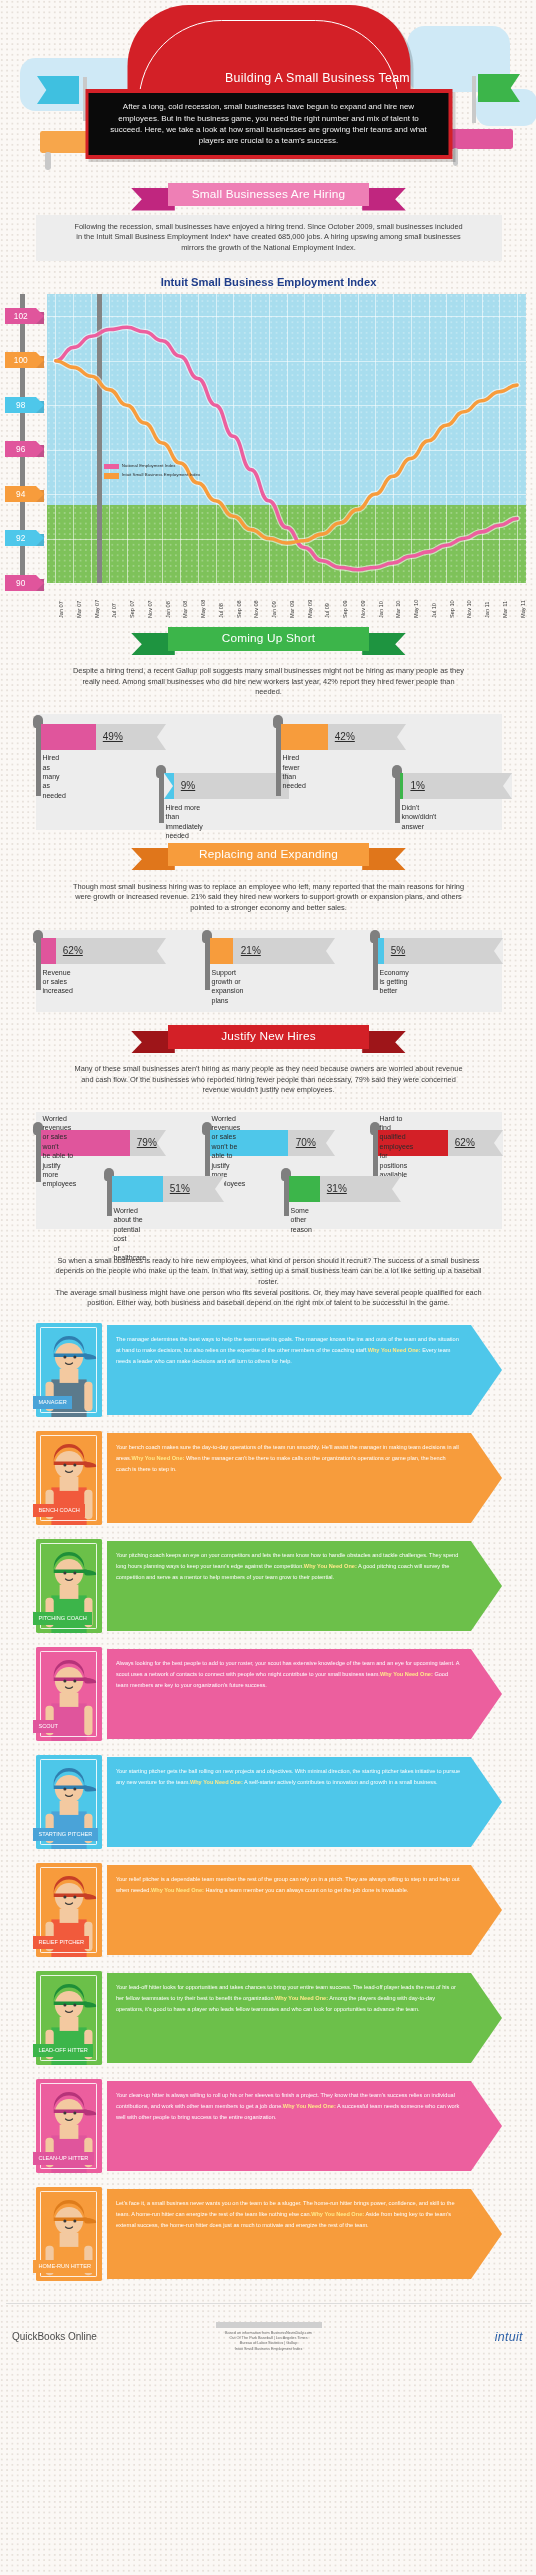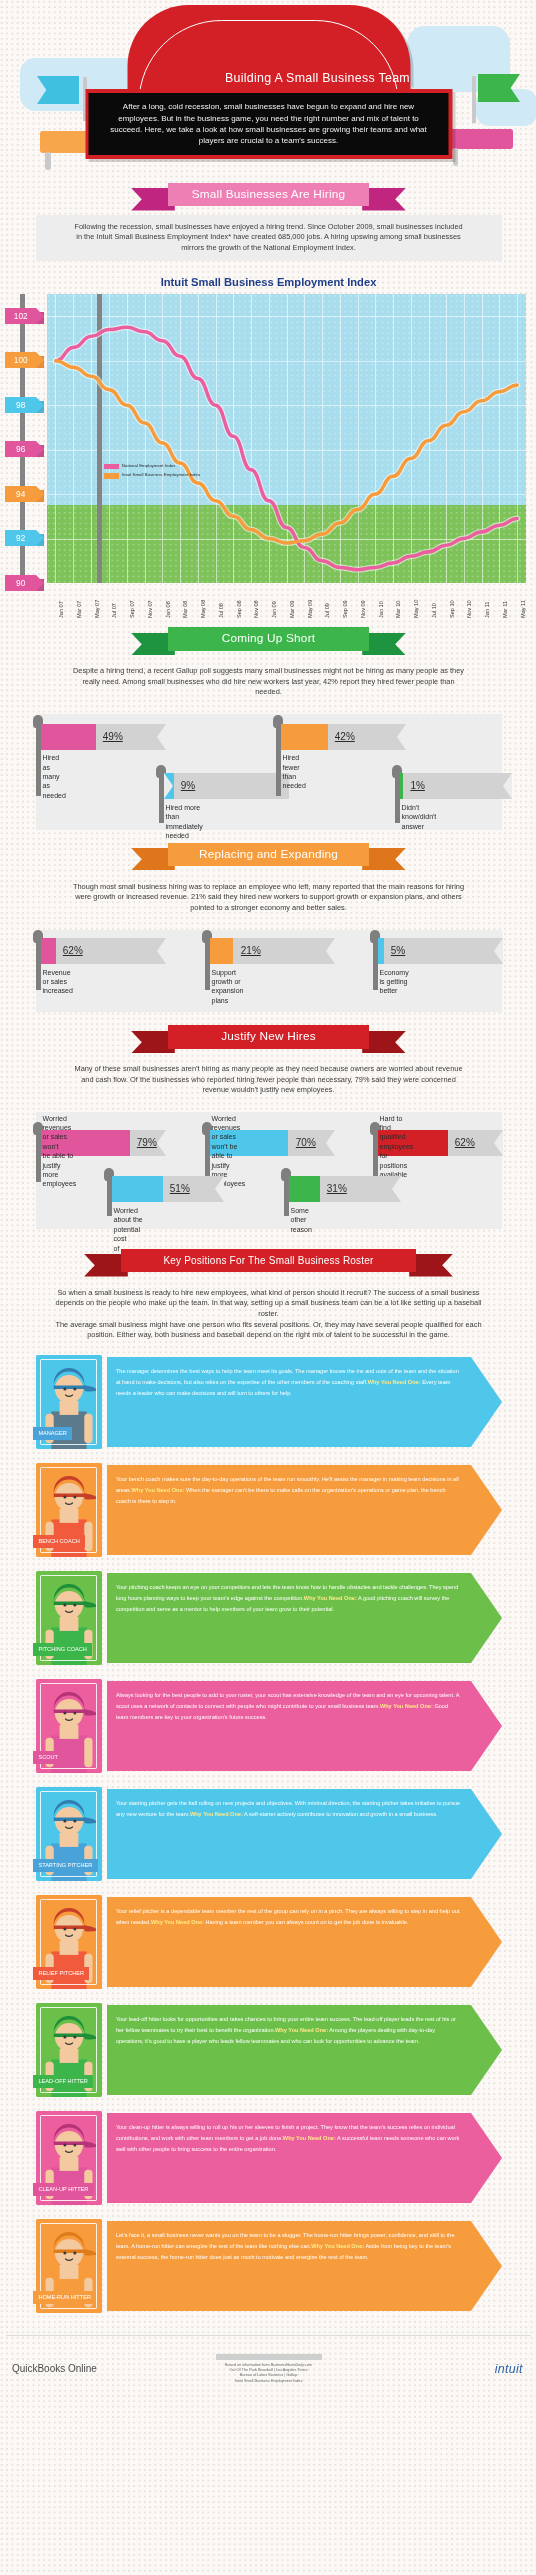--- a/index.html
+++ b/index.html
@@ -552,33 +552,20 @@
             <span class="fill" style="width:31px;background:#3cb54a"></span>
             <span class="notch" style="right:0"></span>
             <span class="pct" style="left:38px">31%</span>
           </div>
           <div class="barcap" style="left: 7px; top: 29.5px; white-space: pre-line;">Some other reason</div>
         </div>
       </div>
   </div>
 
   <div class="wrap" style="margin-top:20px;">
-    <div class="ribbon" style="width:295px;">
-      <div class="tail l">
-        <svg viewBox="0 0 74 38" width="44" height="22.4">
-            <path d="M0 0 H74 V38 H0 L18 19 Z" fill="#9e1519"></path>
-          </svg>
-      </div>
-      <div class="tail r">
-        <svg viewBox="0 0 74 38" width="44" height="22.4">
-            <path d="M74 0 H0 V38 H74 L56 19 Z" fill="#9e1519"></path>
-          </svg>
-      </div>
-      <div class="plate" style="background:#d32027;font-size:10px;">Key Positions For The Small Business Roster</div>
-    </div>
     <div class="lead plain" style="white-space:pre-line;padding:7px 14px;">So when a small business is ready to hire new employees, what kind of person should it recruit? The success of a small business depends on the people who make up the team. In that way, setting up a small business team can be a lot like setting up a baseball roster.
 The average small business might have one person who fits several positions. Or, they may have several people qualified for each position. Either way, both business and baseball depend on the right mix of talent to be successful in the game.</div>
     <div id="roster-list">
         <div class="rosterblock">
           <div class="avatarbox">
             <span class="avatar-bg" style="background:#4ec7ea"></span>
             <svg class="psvg" viewBox="0 0 112 160">
               <rect x="0" y="0" width="112" height="160" fill="#4ec7ea" opacity="0.18"></rect>
               <rect x="26" y="96" width="60" height="64" fill="#5b7a8c"></rect>
               <rect x="40" y="78" width="32" height="24" fill="#f3c9a0"></rect>

